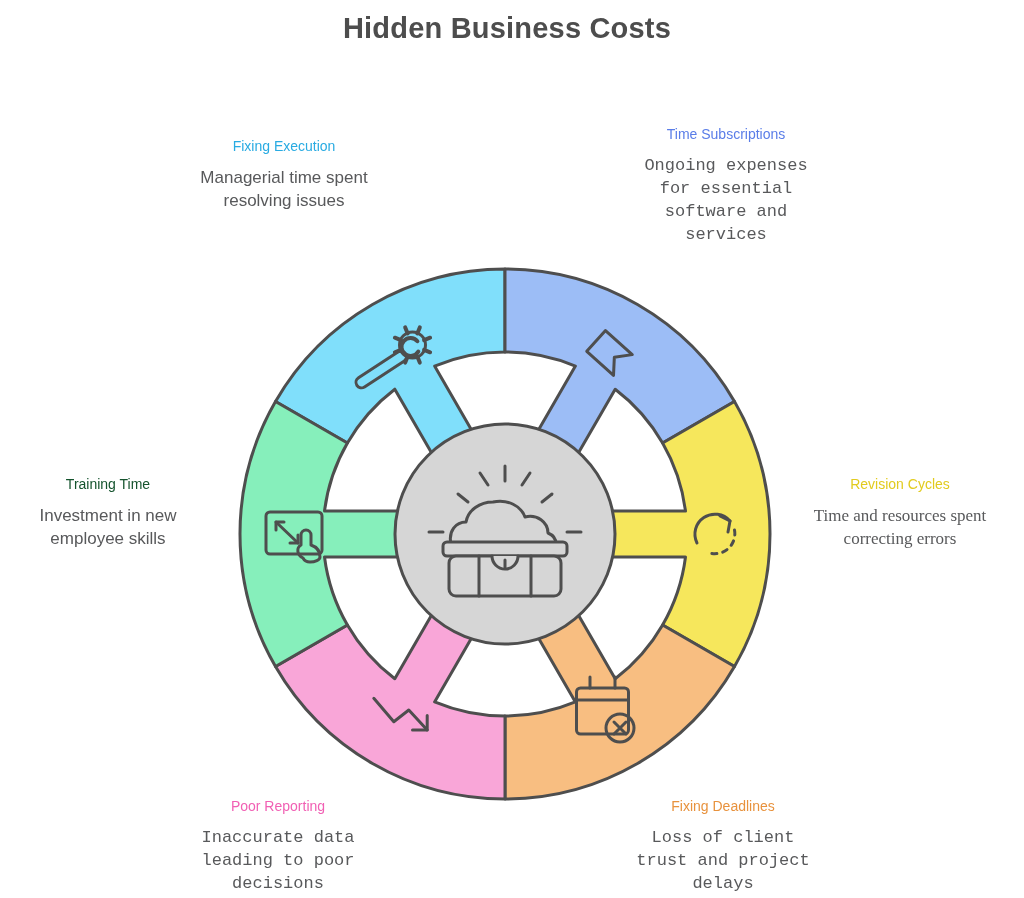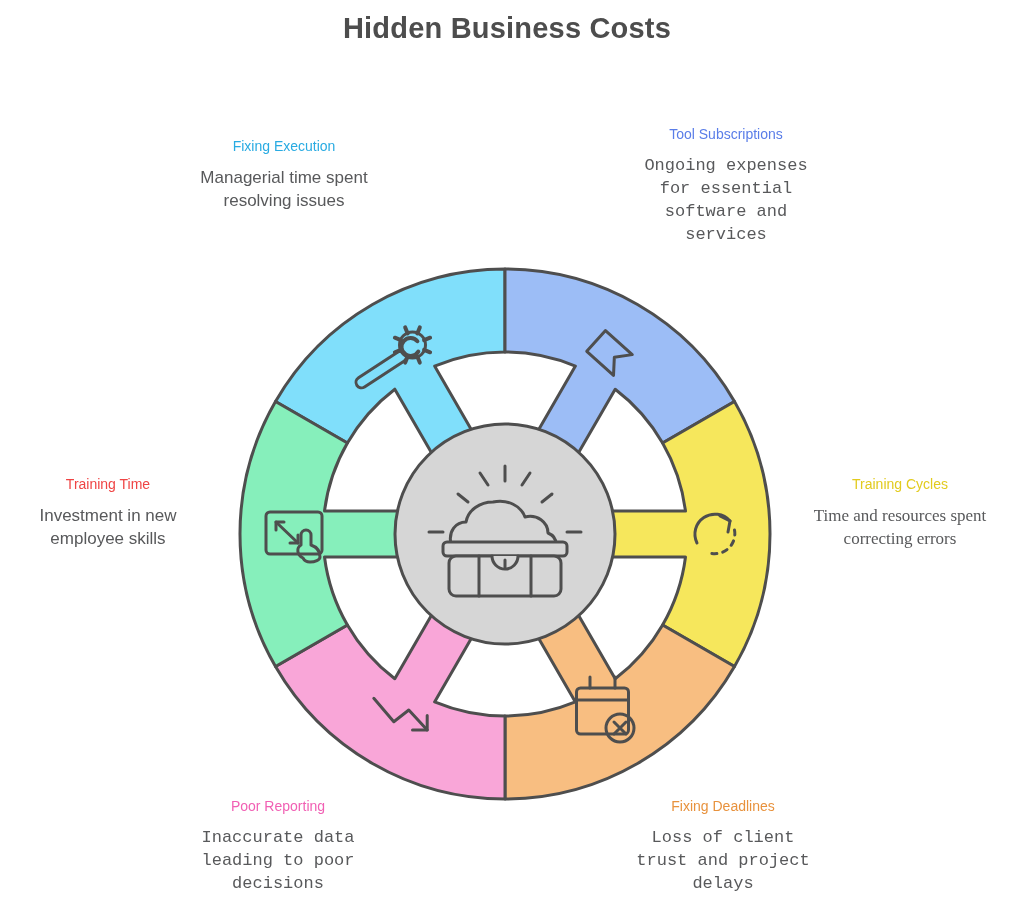--- a/index.html
+++ b/index.html
@@ -134,37 +134,37 @@
       </g>
     </g>
   </svg>
 
   <div class="item-label w210" style="left:284px; top:138px;">
     <h2 style="color: rgb(41, 171, 226);">Fixing Execution</h2>
     <p>Managerial time spent resolving issues</p>
   </div>
 
   <div class="item-label w-head-150 w200" style="left:726px; top:126px;">
-    <h2 style="color: rgb(90, 125, 232);">Tool Subscriptions</h2>
+    <h2 style="color: rgb(90, 125, 232);">Time Subscriptions</h2>
     <p>Ongoing expenses for essential software and services</p>
   </div>
 
   <div class="item-label w195" style="left:900px; top:476px;">
-    <h2 style="color: rgb(226, 203, 30);">Training Cycles</h2>
+    <h2 style="color: rgb(226, 203, 30);">Revision Cycles</h2>
     <p>Time and resources spent correcting errors</p>
   </div>
 
   <div class="item-label w200" style="left:723px; top:798px;">
     <h2 style="color: rgb(232, 146, 61);">Fixing Deadlines</h2>
     <p>Loss of client trust and project delays</p>
   </div>
 
   <div class="item-label w200" style="left:278px; top:798px;">
     <h2 style="color: rgb(241, 96, 180);">Poor Reporting</h2>
     <p>Inaccurate data leading to poor decisions</p>
   </div>
 
   <div class="item-label w170" style="left:108px; top:476px;">
-    <h2 style="color: #ef4444;">Training Time</h2>
+    <h2 style="color: #14532d;">Training Time</h2>
     <p>Investment in new employee skills</p>
   </div>
 
 </div>
 
 </body></html>

